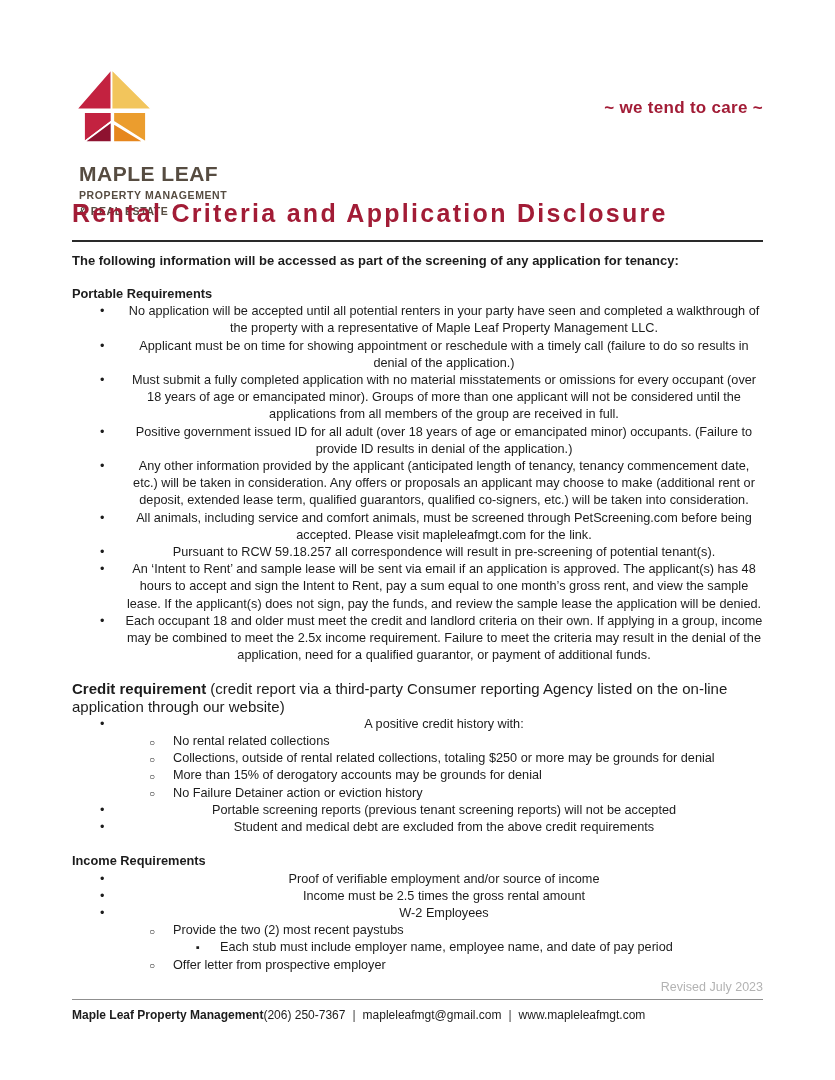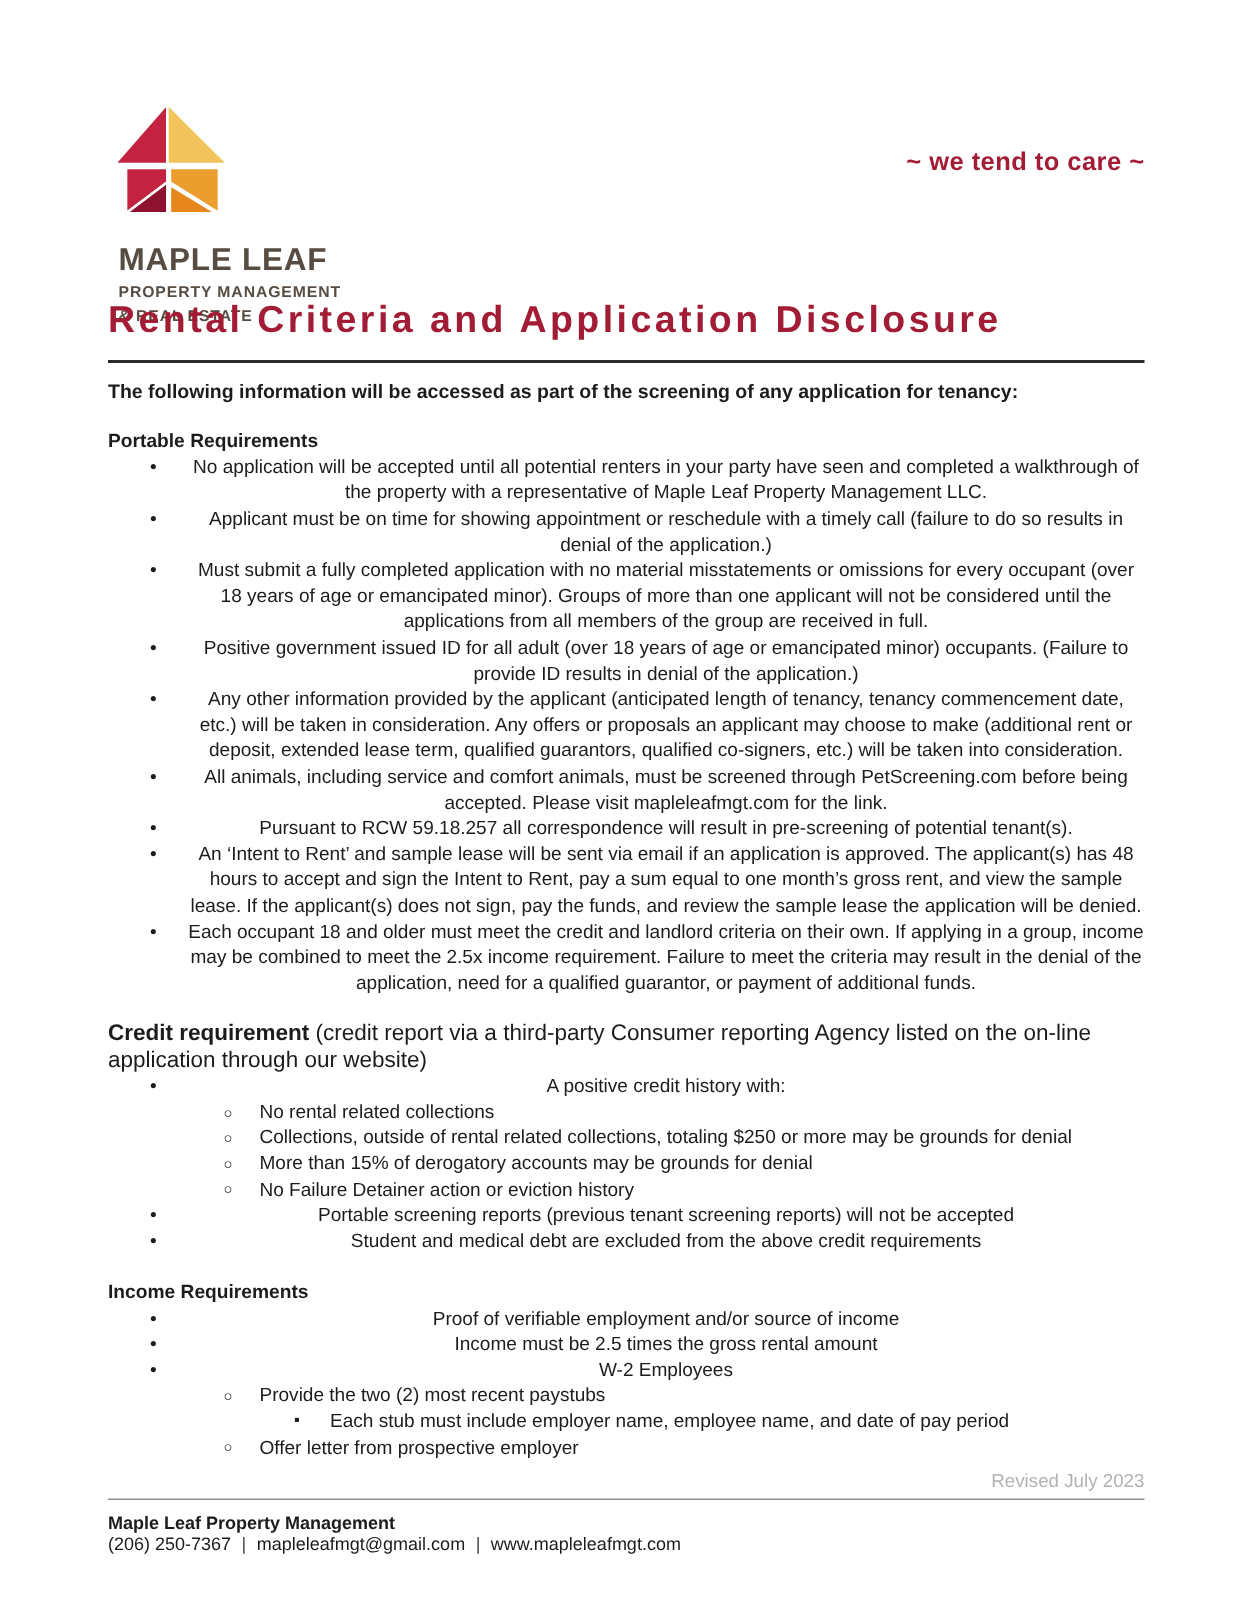--- a/index.html
+++ b/index.html
@@ -45,21 +45,21 @@
   .lvl3 { padding-left:148px; }
   .lvl3::before { content:"\25AA"; position:absolute; left:124px; top:0; font-size:11px; }
 
   .revised { margin-top:6px; text-align:right; font-size:12.5px; color:#b3b3b3; }
 
   
   .footer {
     position:absolute; left:72px; right:72px; top:999px;
     border-top:1.5px solid #8f8f8f;
     padding-top:8px;
-    display:flex; justify-content:flex-start; align-items:baseline;flex-direction:column;
+    display:flex; justify-content:flex-start; align-items:baseline;
   }
   .footer-left { font-size:12px; font-weight:bold; }
   .footer-right { font-size:12px; }
   .footer-right .sep { margin:0 7px; color:#444; }
 </style>
 </head>
 <body>
 
 <div class="page">
 

